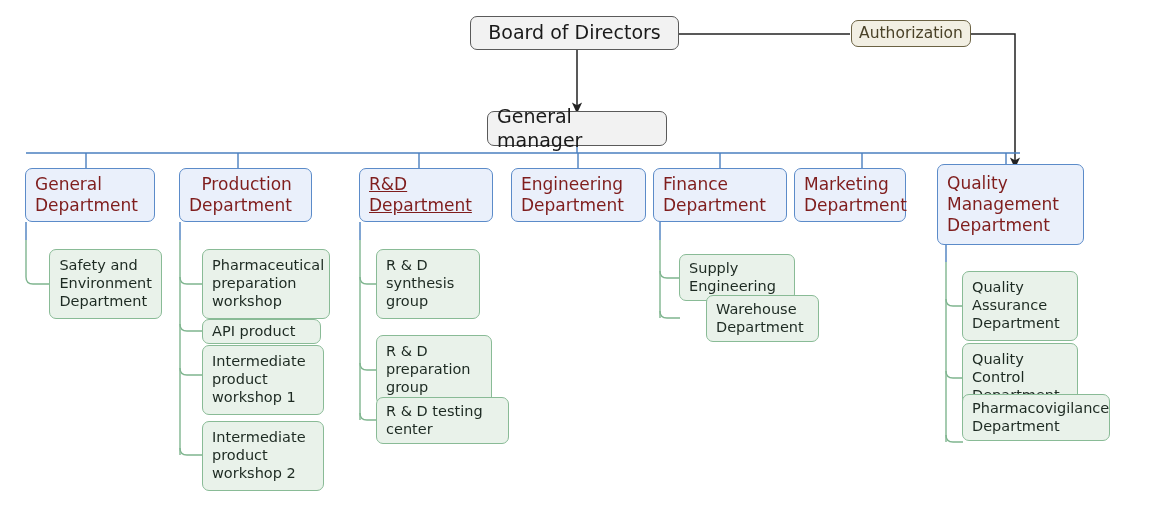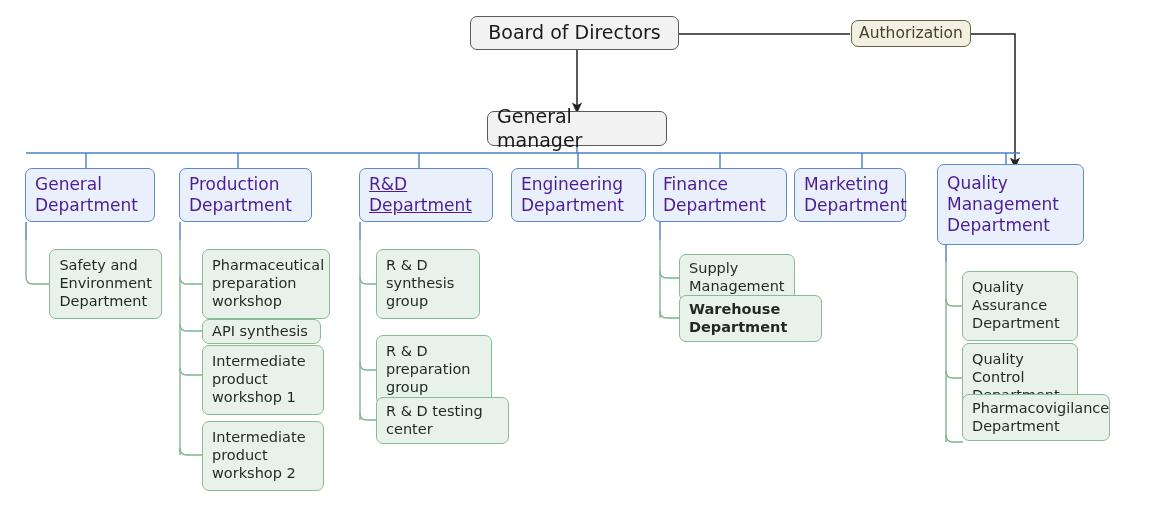--- a/index.html
+++ b/index.html
@@ -46,21 +46,21 @@
   .node-auth {
     background: #f2efe3;
     border: 1.4px solid #6b6243;
     color: #4a4228;
     font-size: 15.5px;
     justify-content: center;
   }
   .node-dept {
     background: #eaf0fb;
     border: 1.3px solid #5b8bc9;
-    color: #4c1d95;
+    color: #7f1d1d;
     font-size: 17px;
   }
   .node-sub {
     background: #e9f2ea;
     border: 1.1px solid #89bb96;
     color: #1d2a22;
     font-size: 14.5px;
   }
 </style>
 </head>
@@ -133,21 +133,21 @@
 
   <div class="node node-root" style="left:487px; top:111px; width:180px; height:35px;">
     <span>General manager</span>
   </div>
 
   <div class="node node-dept" style="left:25px; top:168px; width:130px; height:54px;">
     <span>General
 Department</span>
   </div>
 
-  <div class="node node-dept" style="left:179px; top:168px; width:133px; height:54px;">
+  <div class="node node-dept" style="left:179px; top:168px; width:133px; height:54px;text-align:right;">
     <span>Production
 Department</span>
   </div>
 
   <div class="node node-dept" style="left:359px; top:168px; width:134px; height:54px;text-decoration:underline;">
     <span>R&amp;D
 Department</span>
   </div>
 
   <div class="node node-dept" style="left:511px; top:168px; width:135px; height:54px;">
@@ -177,21 +177,21 @@
 Department</span>
   </div>
 
   <div class="node node-sub" style="left:202px; top:249px; width:128px; height:70px;">
     <span>Pharmaceutical
 preparation
 workshop</span>
   </div>
 
   <div class="node node-sub" style="left:202px; top:319px; width:119px; height:25px;">
-    <span>API synthesis</span>
+    <span>API product</span>
   </div>
 
   <div class="node node-sub" style="left:202px; top:345px; width:122px; height:70px;">
     <span>Intermediate
 product
 workshop 1</span>
   </div>
 
   <div class="node node-sub" style="left:202px; top:421px; width:122px; height:70px;">
     <span>Intermediate
@@ -211,24 +211,24 @@
 group</span>
   </div>
 
   <div class="node node-sub" style="left:376px; top:397px; width:133px; height:47px;">
     <span>R &amp; D testing
 center</span>
   </div>
 
   <div class="node node-sub" style="left:679px; top:254px; width:116px; height:47px;">
     <span>Supply
-Management</span>
-  </div>
-
-  <div class="node node-sub" style="left:679px; top:295px; width:143px; height:47px;font-weight:bold;">
+Engineering</span>
+  </div>
+
+  <div class="node node-sub" style="left:706px; top:295px; width:113px; height:47px;">
     <span>Warehouse
 Department</span>
   </div>
 
   <div class="node node-sub" style="left:962px; top:271px; width:116px; height:70px;">
     <span>Quality
 Assurance
 Department</span>
   </div>
 

